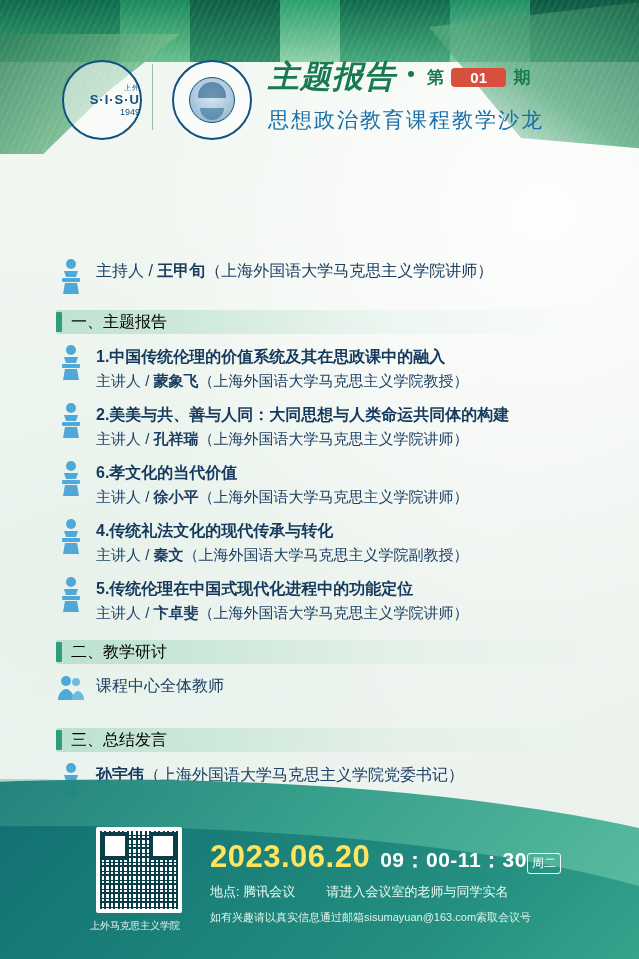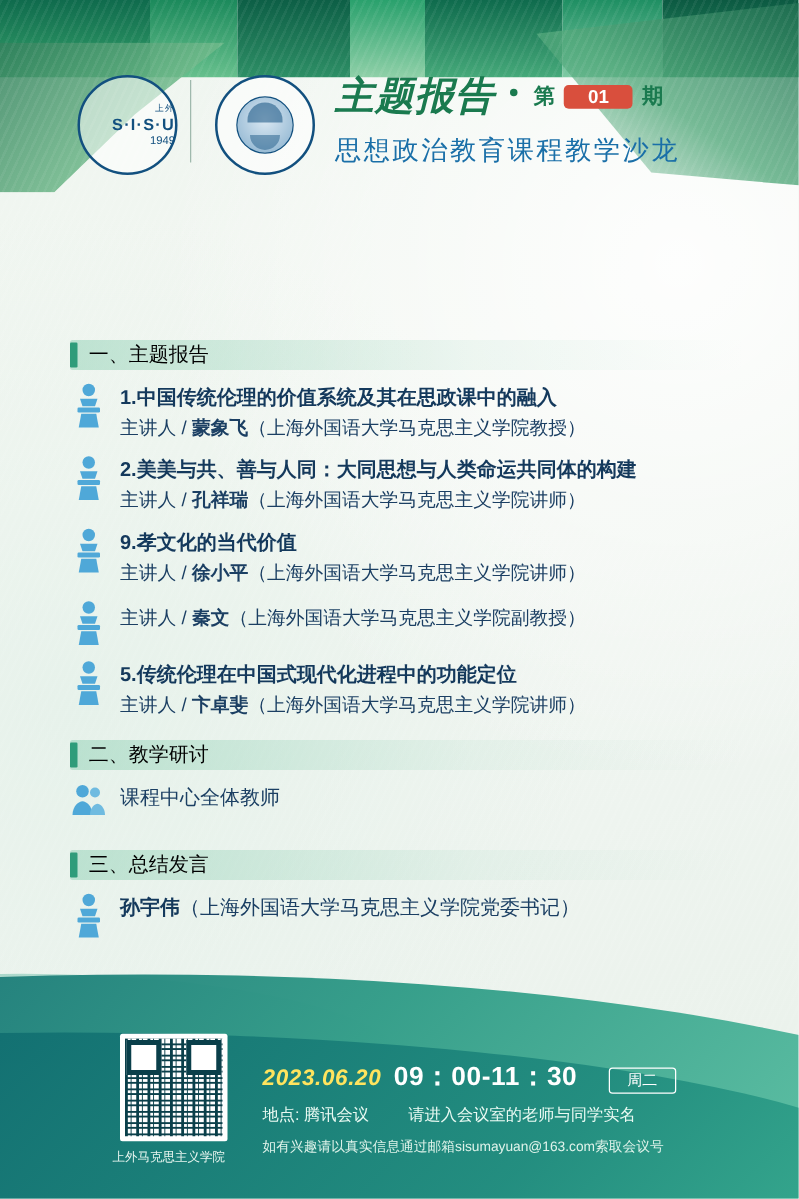--- a/index.html
+++ b/index.html
@@ -94,23 +94,23 @@
     background-image:
       linear-gradient(90deg,#0a3f4a 25%,transparent 25%,transparent 50%,#0a3f4a 50%,#0a3f4a 62%,transparent 62%),
       linear-gradient(0deg,#0a3f4a 18%,transparent 18%,transparent 40%,#0a3f4a 40%,#0a3f4a 55%,transparent 55%);
     background-size:9px 9px,9px 9px;background-color:#fff;position:relative;}
   .qr .qrinner:before,.qr .qrinner:after{content:"";position:absolute;width:20px;height:20px;border:4px solid #0a3f4a;background:#fff;}
   .qr .qrinner:before{left:1px;top:1px;}
   .qr .qrinner:after{right:1px;top:1px;}
   .qrlabel{position:absolute;left:72px;bottom:26px;width:126px;text-align:center;font-size:10px;color:#e8f6f0;}
   .rightinfo{position:absolute;left:210px;bottom:34px;width:410px;color:#fff;}
   .dateline{display:flex;align-items:baseline;}
-  .date{font-size:18px;font-weight:bold;color:#ffe45e;letter-spacing:.5px;font-style:italic;}
+  .date{font-size:31px;font-weight:bold;color:#ffe45e;letter-spacing:.5px;}
   .time{font-size:21px;font-weight:bold;color:#fff;margin-left:10px;letter-spacing:.5px;}
-  .weekday{display:inline-block;border:1px solid #fff;border-radius:3px;font-size:12px;padding:1px 14px;margin-left:25px;color:#fff;}
+  .weekday{display:inline-block;border:1px solid #fff;border-radius:3px;font-size:12px;padding:1px 4px;margin-left:0;color:#fff;}
   .place{font-size:13px;color:#eafaf3;margin-top:8px;}
   .place .sep{display:inline-block;width:24px;}
   .note{font-size:11px;color:#dff3ea;margin-top:9px;}
 </style>
 </head>
 <body>
 
 <div id="poster">
 
   <div class="topband">
@@ -144,20 +144,36 @@
         <span class="qi-num">01</span>
         <span class="qi-label">期</span>
       </div>
       <div class="subtitle">思想政治教育课程教学沙龙</div>
     </div>
   </div>
 
 
   <div class="body">
 
+    <div class="row">
+      <div class="podium">
+        <svg width="30" height="38" viewBox="0 0 30 38">
+          <circle cx="15" cy="6" r="5" fill="#4fa8d8"></circle>
+          <path d="M8 13 h14 l-2 6 h-10 z" fill="#4fa8d8"></path>
+          <rect x="6" y="20" width="18" height="4" rx="1" fill="#4fa8d8"></rect>
+          <path d="M9 25 h12 l2 11 h-16 z" fill="#4fa8d8"></path>
+        </svg>
+      </div>
+      <div class="rowtext">
+        <div class="host-line">
+          <span>主持人 /</span>
+          <span class="host-name">王甲旬</span><span>（上海外国语大学马克思主义学院讲师）</span>
+        </div>
+      </div>
+    </div>
 
     <div class="sec-wrap" style="margin:14px 0 10px 0;height:24px;">
       <div class="sec-band"></div>
       <div class="sec-inner">
         <div class="bar" style="width:6px;height:20px;background:#2f9c7a;margin-right:9px;border-radius:1px;"></div>
         <span class="sectxt">一、</span>
         <span class="sectxt">主题报告</span>
       </div>
     </div>
 
@@ -200,38 +216,39 @@
     <div class="row">
       <div class="podium">
         <svg width="30" height="38" viewBox="0 0 30 38">
           <circle cx="15" cy="6" r="5" fill="#4fa8d8"></circle>
             <path d="M8 13 h14 l-2 6 h-10 z" fill="#4fa8d8"></path>
           <rect x="6" y="20" width="18" height="4" rx="1" fill="#4fa8d8"></rect>
             <path d="M9 25 h12 l2 11 h-16 z" fill="#4fa8d8"></path>
         </svg>
       </div>
       <div class="rowtext">
-        <div class="item-title">9.孝文化的当代价值</div>
+        <div class="item-title">6.孝文化的当代价值</div>
         <div class="item-sub">
           <span>主讲人 /</span>
           <b>徐小平</b><span>（上海外国语大学马克思主义学院讲师）</span>
         </div>
       </div>
     </div>
 
     <div class="row">
       <div class="podium">
         <svg width="30" height="38" viewBox="0 0 30 38">
           <circle cx="15" cy="6" r="5" fill="#4fa8d8"></circle>
             <path d="M8 13 h14 l-2 6 h-10 z" fill="#4fa8d8"></path>
           <rect x="6" y="20" width="18" height="4" rx="1" fill="#4fa8d8"></rect>
             <path d="M9 25 h12 l2 11 h-16 z" fill="#4fa8d8"></path>
         </svg>
       </div>
       <div class="rowtext">
+        <div class="item-title">4.传统礼法文化的现代传承与转化</div>
         <div class="item-sub">
           <span>主讲人 /</span>
           <b>秦文</b><span>（上海外国语大学马克思主义学院副教授）</span>
         </div>
       </div>
     </div>
 
     <div class="row">
       <div class="podium">
         <svg width="30" height="38" viewBox="0 0 30 38">

